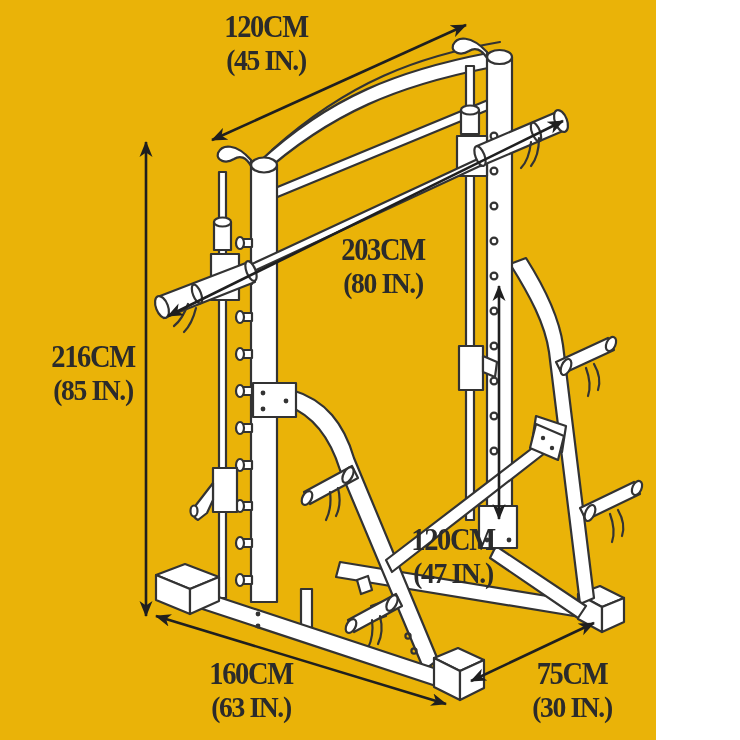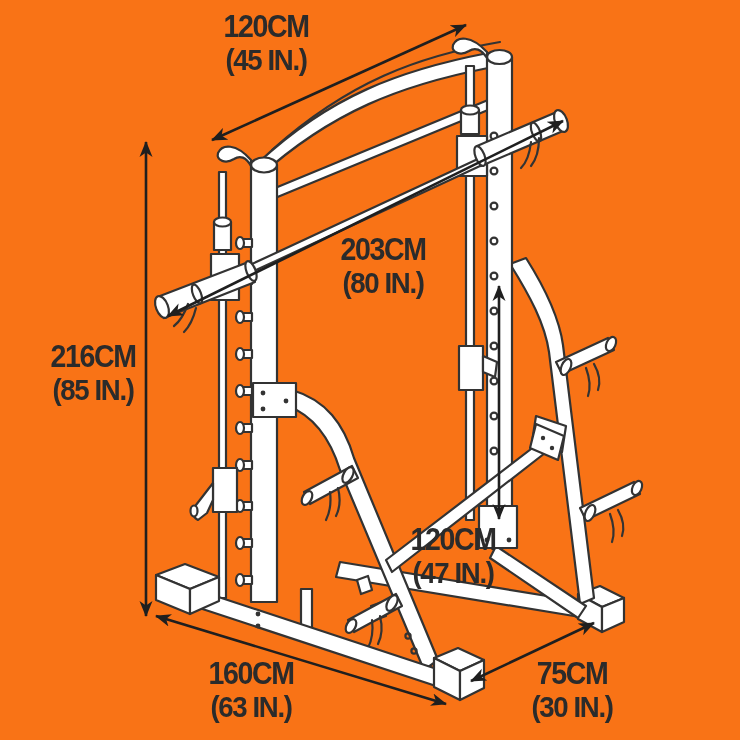--- a/index.html
+++ b/index.html
@@ -1,18 +1,18 @@
 <!DOCTYPE html>
 <html><head>
 <meta charset="utf-8">
 <style>
   html,body{margin:0;padding:0;background:#fff;}
   #canvas{
-    position:relative;width:740px;height:740px;background:#f97316;overflow:hidden;
-    font-family:Liberation Sans, sans-serif;
+    position:relative;width:656px;height:740px;background:#eab308;overflow:hidden;
+    font-family:Liberation Serif, serif;
   }
   #canvas svg{position:absolute;left:0;top:0;}
   .dim-label{
     position:absolute;text-align:center;color:#2b2b2b;
     font-weight:700;font-size:31px;line-height:33px;letter-spacing:-1.5px;
     transform:scaleX(0.92);transform-origin:center;
     white-space:nowrap;
   }
   .dim-label .inch{display:block;font-size:30px;}
   

